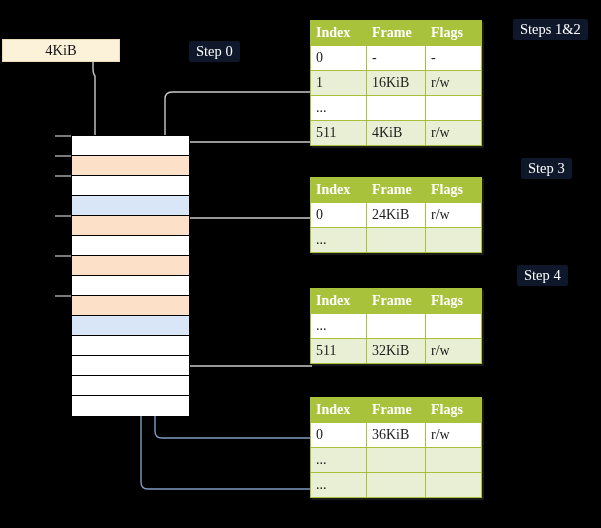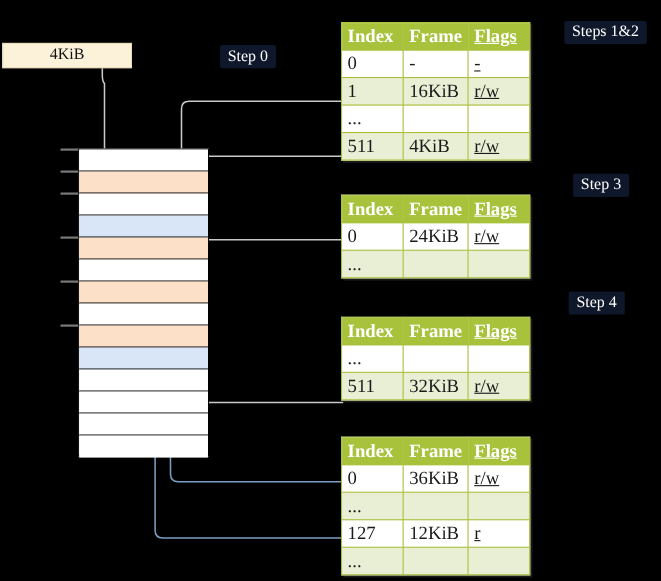--- a/index.html
+++ b/index.html
@@ -40,40 +40,40 @@
     position:absolute;
     border-collapse:collapse;
     background:#ffffff;
     border:1px solid #a9bf3a;
     box-shadow:2px 2px 0 rgba(255,255,255,.10);
   }
   .ptable td,.ptable th{
     border:1px solid #a9bf3a;
     padding:0 5px;
     height:25px;
-    font-size:17px;
+    font-size:14px;
     font-family:"Liberation Serif", serif;
     text-align:left;
     vertical-align:middle;
     color:#1a1a1a;
     box-sizing:border-box;
   }
   .ptable th{
     background:#a8c23c;
     color:#ffffff;
     font-weight:bold;
     border-color:#a8c23c;
   }
   .ptable th + th{border-left:1px solid #ffffff;margin-top:40px;}
   .ptable tr.alt td{background:#e9efd4;}
   .ptable tr.plain td{background:#ffffff;}
   .ptable td.hl{background:#fbf8a8;}
   .col-index{width:56px;}
   .col-frame{width:59px;}
-  .col-flags{width:56px;text-decoration:underline;}
+  .col-flags{width:56px;}
 
   
   .memcol{
     position:absolute;
     left:71px;top:135px;width:119px;height:280px;
     border:1px solid #000000;
     box-sizing:border-box;
     background:#ffffff;
   }
   .memrow{
@@ -125,21 +125,21 @@
     <polygon class="ab" points="155,326 149,340 161,340"></polygon>
 
     <path class="wb" d="M312,489 L148,489 Q141,489 141,482 L141,226"></path>
     <polygon class="ab" points="141,208 135,222 147,222"></polygon>
   </svg>
 
   <div class="srcbox" style="left:2px;top:39px;width:116px;height:21px;">
     <span>4KiB</span>
   </div>
 
-  <div class="badge" style="left:200px;top:41px;">
+  <div class="badge" style="left:189px;top:41px;">
     <span>Step 0</span>
   </div>
   <div class="badge" style="left:513px;top:19px;">
     <span>Steps 1&amp;2</span>
   </div>
   <div class="badge" style="left:521px;top:158px;">
     <span>Step 3</span>
   </div>
   <div class="badge" style="left:517px;top:265px;text-align:center;">
     <span>Step 4</span>
@@ -255,25 +255,20 @@
         <tr class="plain">
           <td class="col-index">0</td>
           <td class="col-frame">36KiB</td>
           <td class="col-flags">r/w</td>
         </tr>
         <tr class="alt">
           <td class="col-index">...</td>
           <td class="col-frame"></td>
           <td class="col-flags"></td>
         </tr>
-        <tr class="plain">
-          <td class="col-index">127</td>
-          <td class="col-frame">12KiB</td>
-          <td class="col-flags">r</td>
-        </tr>
         <tr class="alt">
           <td class="col-index">...</td>
           <td class="col-frame"></td>
           <td class="col-flags"></td>
         </tr>
       </tbody>
     </table>
 
 </div>
 

